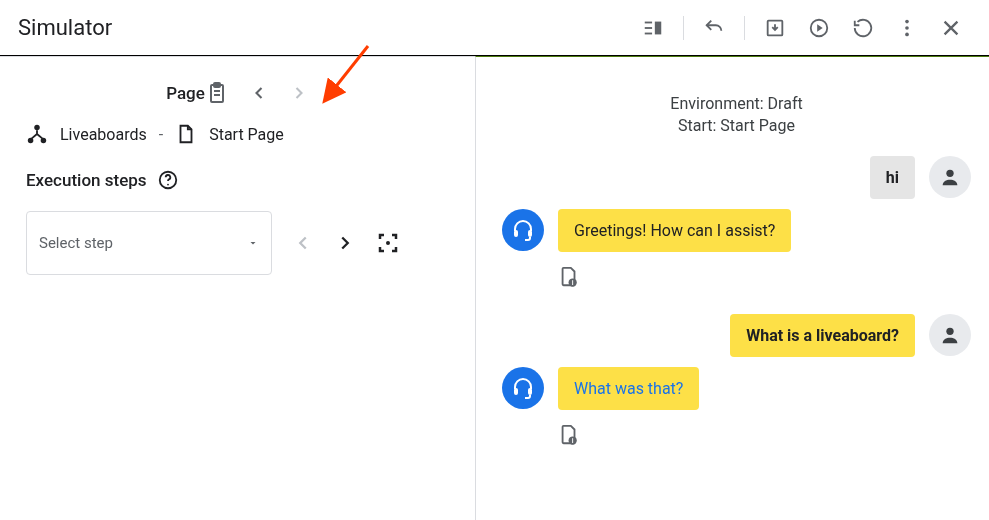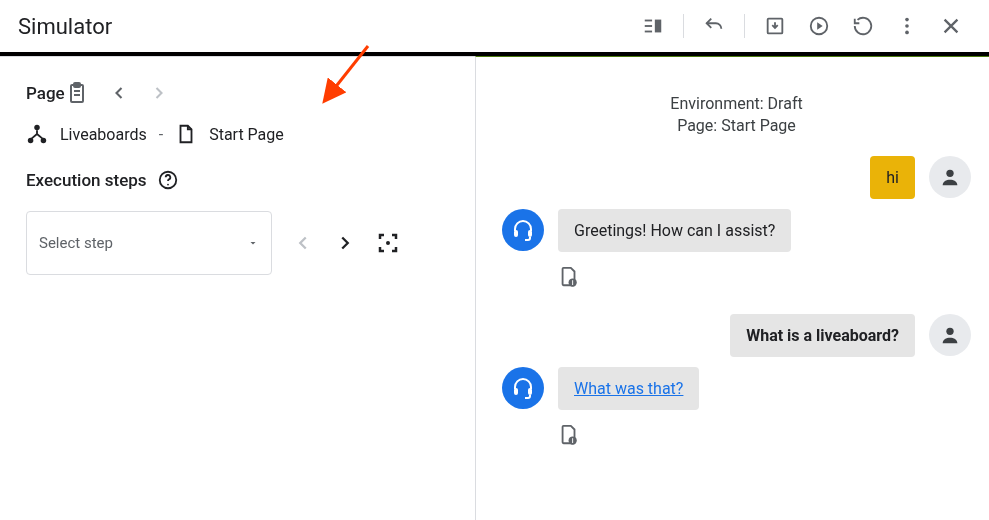--- a/index.html
+++ b/index.html
@@ -11,21 +11,21 @@
     height: 520px;
     overflow: hidden;
     background: #fff;
   }
   .topbar {
     height: 56px;
     display: flex;
     align-items: center;
     padding: 3px 18px;
     justify-content: space-between;
-    border-bottom: 4px solid #000000;
+    border-bottom: 1px solid #000000;
   }
   .title {
     font-size: 22px;
     font-weight: 400;
   }
   .toolbar {
     display: flex;
     align-items: center;
     gap: 4px;
   }
@@ -52,21 +52,21 @@
   .right {
     flex:1;
     border-top: 1px solid #4d7c0f;
     border-left: 1px solid #dadce0;
     padding: 36px 18px 24px 26px;
     position: relative;
   }
   .section-row {
     display:flex;
     align-items:center;
-    justify-content: flex-start;
+    justify-content: center;
     margin-bottom: 18px;
   }
   .section-label {
     font-size: 17px;
     font-weight: 500;
   }
   .page-actions {
     display:flex;
     align-items:center;
     gap: 20px;
@@ -142,35 +142,35 @@
   }
   .row.user { justify-content: flex-end; }
   .avatar {
     width: 42px; height: 42px; border-radius: 50%;
     display:flex; align-items:center; justify-content:center;
     flex-shrink:0;
   }
   .avatar.bot { background:#1a73e8; }
   .avatar.user { background:#e8eaed; color:#3c4043; }
   .bubble {
-    background:#e5e5e5;
+    background:#fde047;
     border-radius: 4px;
     padding: 12px 16px;
     font-size: 16px;
     max-width: 320px;
   }
   .bubble.user-b {
-    background:#eab308;
-    font-weight: 400;
+    background:#e5e5e5;
+    font-weight: 700;
     margin-left: 46px;
   }
   .bubble.bold {
     font-weight: 700;
   }
-  .bubble.link { color:#1a73e8; cursor:pointer;text-decoration:underline; }
+  .bubble.link { color:#1a73e8; cursor:pointer; }
   .below-icon {
     margin-left: 56px;
     margin-top: 4px;
     margin-bottom: 16px;
     color:#5f6368;
   }
   svg { display:block; }
 </style>
 </head>
 <body>
@@ -316,21 +316,21 @@
             <path d="M4 8V4h4M20 8V4h-4M4 16v4h4M20 16v4h-4"></path>
             <circle cx="12" cy="12" r="2" fill="#202124" stroke="none"></circle>
           </svg>
       </span>
     </div>
   </div>
 
   <div class="right">
     <div class="env-lines">
       <div><span>Environment:</span> <span>Draft</span></div>
-      <div><span>Page:</span> <span>Start Page</span></div>
+      <div><span>Start:</span> <span>Start Page</span></div>
     </div>
 
     <div class="chat">
 
       <div class="row user">
         <div class="bubble user-b">hi</div>
         <div class="avatar user">
           <svg width="22" height="22" viewBox="0 0 24 24" fill="#3c4043">
               <circle cx="12" cy="8" r="4"></circle>
               <path d="M4 21c0-4 4-6 8-6s8 2 8 6"></path>

